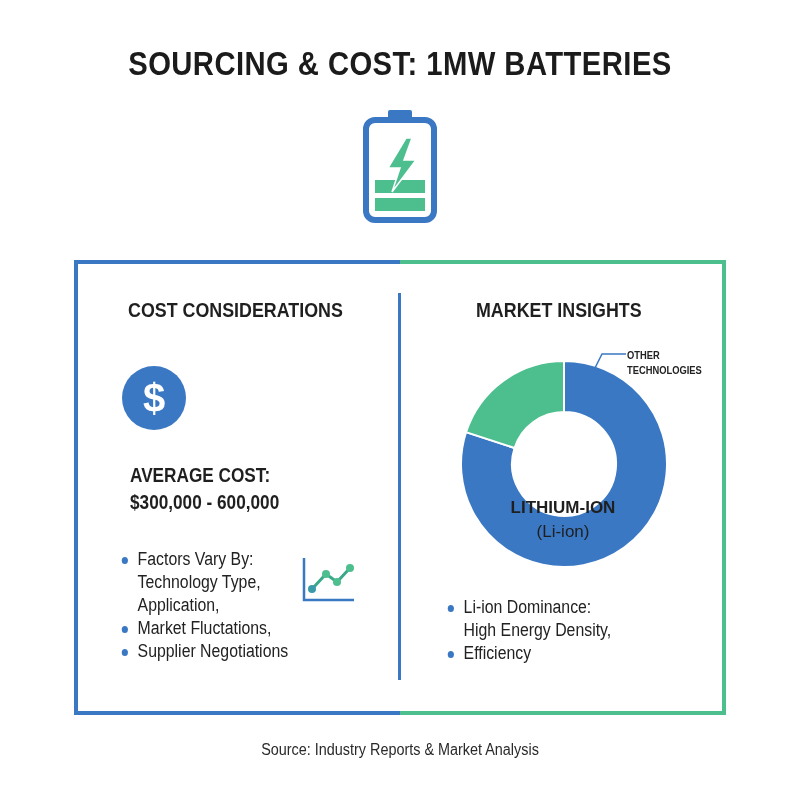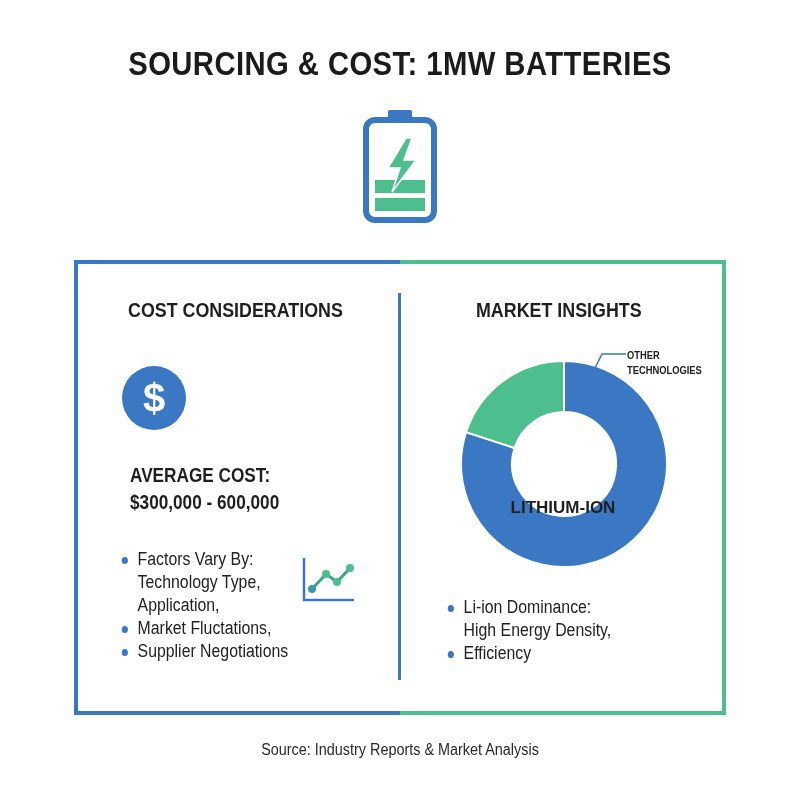--- a/index.html
+++ b/index.html
@@ -113,20 +113,21 @@
 
 <div class="section-title" style="left:476px; top:298px;">MARKET INSIGHTS</div>
 
 <svg class="donut" viewBox="0 0 212 212">
 
   <path d="M106,3 A103,103 0 1,1 8.04,74.17 L56.55,90.02 A52,52 0 1,0 106,54 Z" fill="#3a78c4" stroke="#fff" stroke-width="2"></path>
   <path d="M106,3 L106,54 A52,52 0 0,0 56.55,90.02 L8.04,74.17 A103,103 0 0,1 106,3 Z" fill="#4dbf8f" stroke="#fff" stroke-width="2"></path>
 </svg>
 <div class="donut-label">
   <div>LITHIUM-ION</div>
+  <div class="sub">(Li-ion)</div>
 </div>
 <svg class="leader" viewBox="0 0 40 30">
   <polyline points="2,28 14,4 38,4" fill="none" stroke="#3a78c4" stroke-width="1.5"></polyline>
 </svg>
 <div class="callout">
   <div>OTHER</div>
   <div>TECHNOLOGIES</div>
 </div>
 <ul class="bullets" style="left:446px; top:596px;">
   <li><span class="dot"></span><span>Li-ion Dominance:</span></li>

